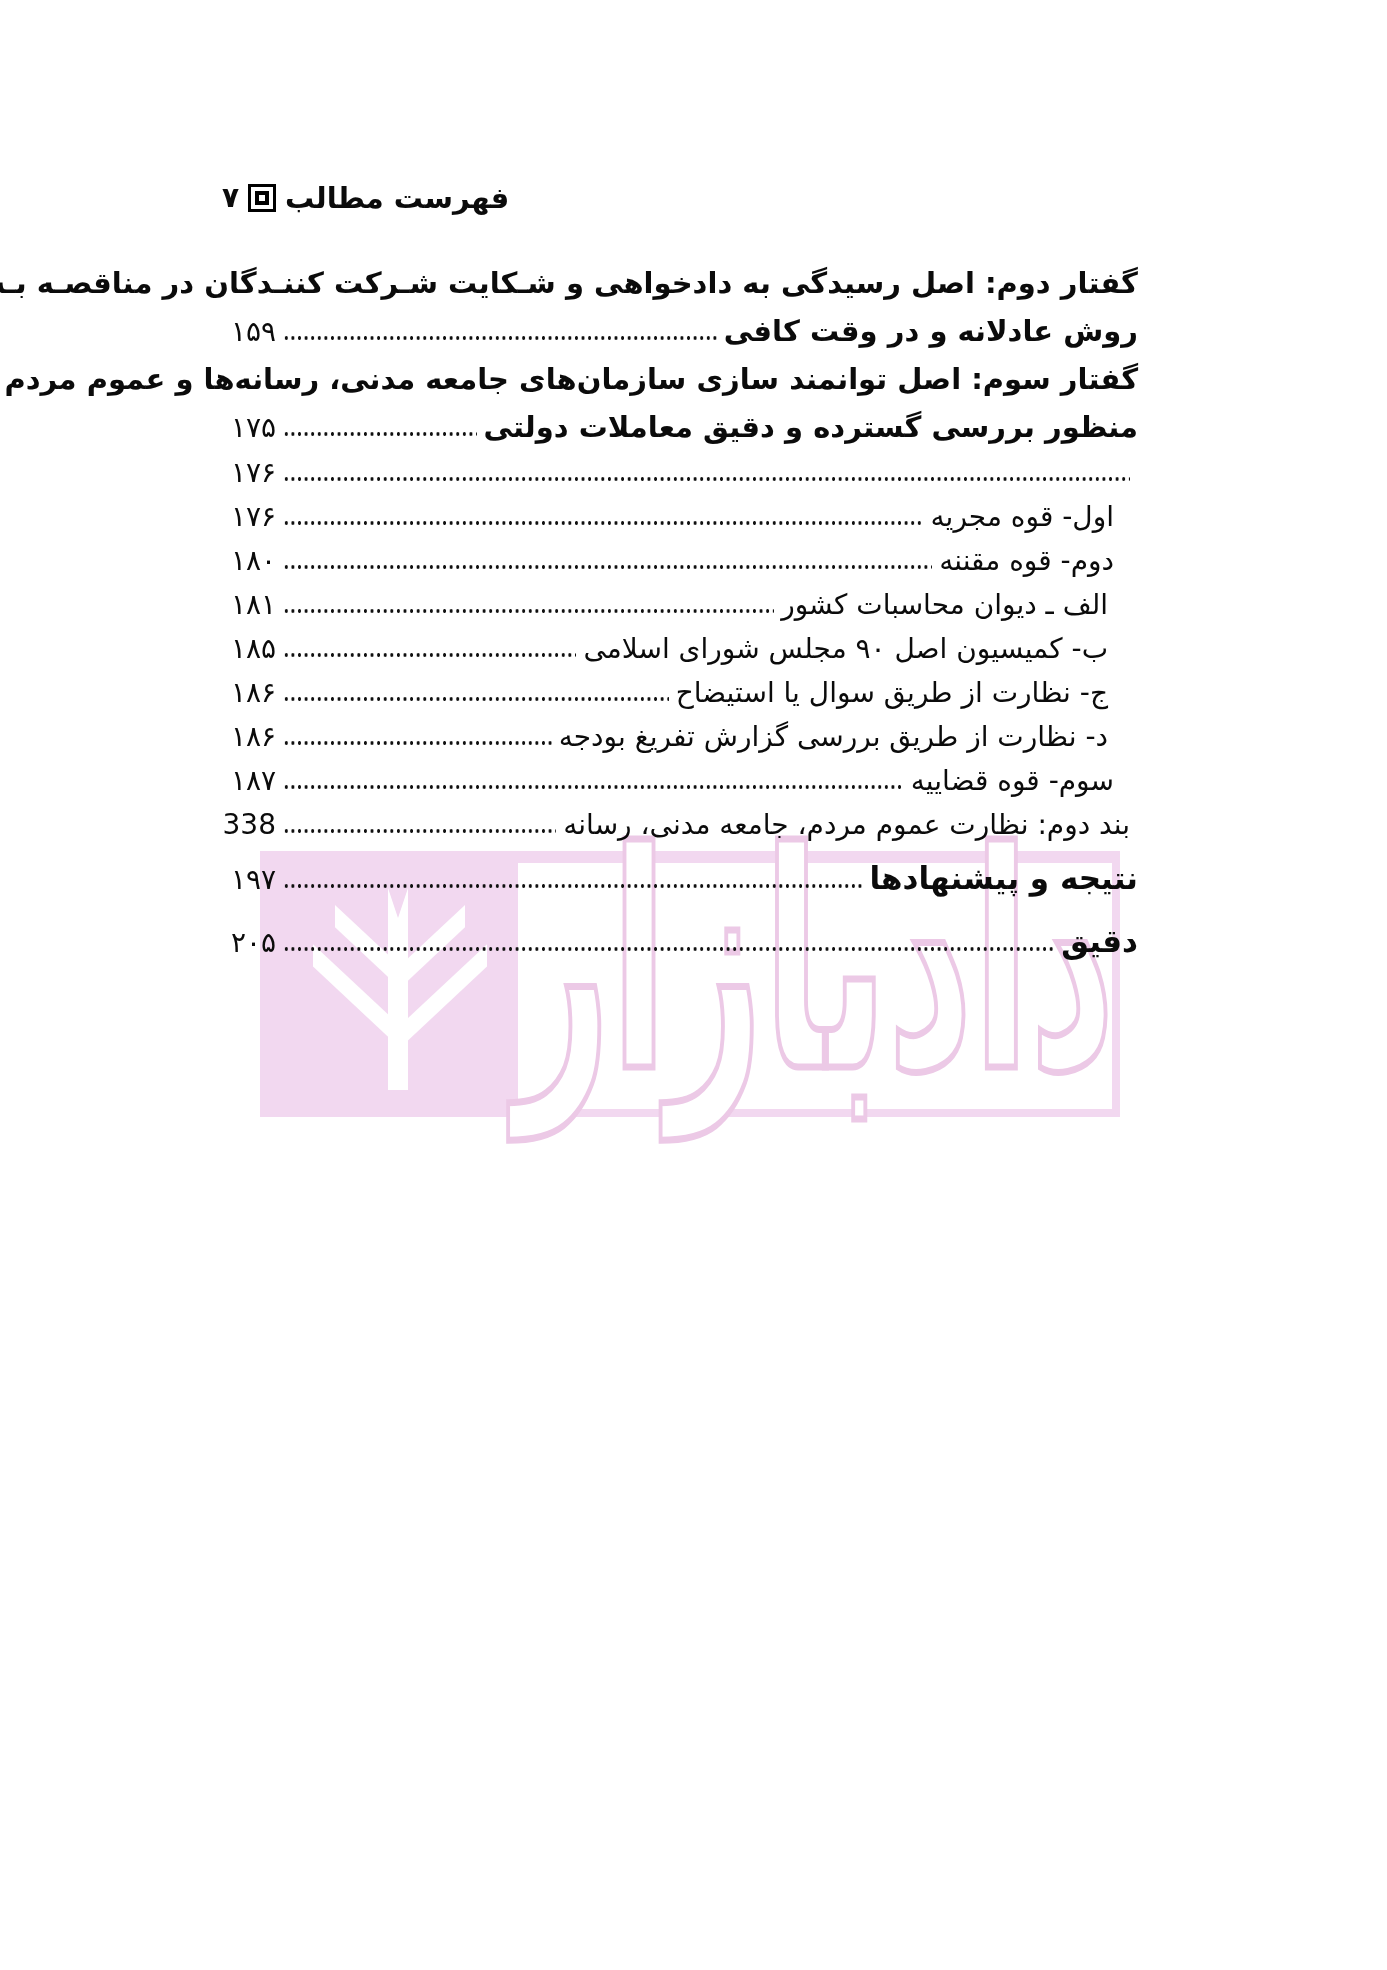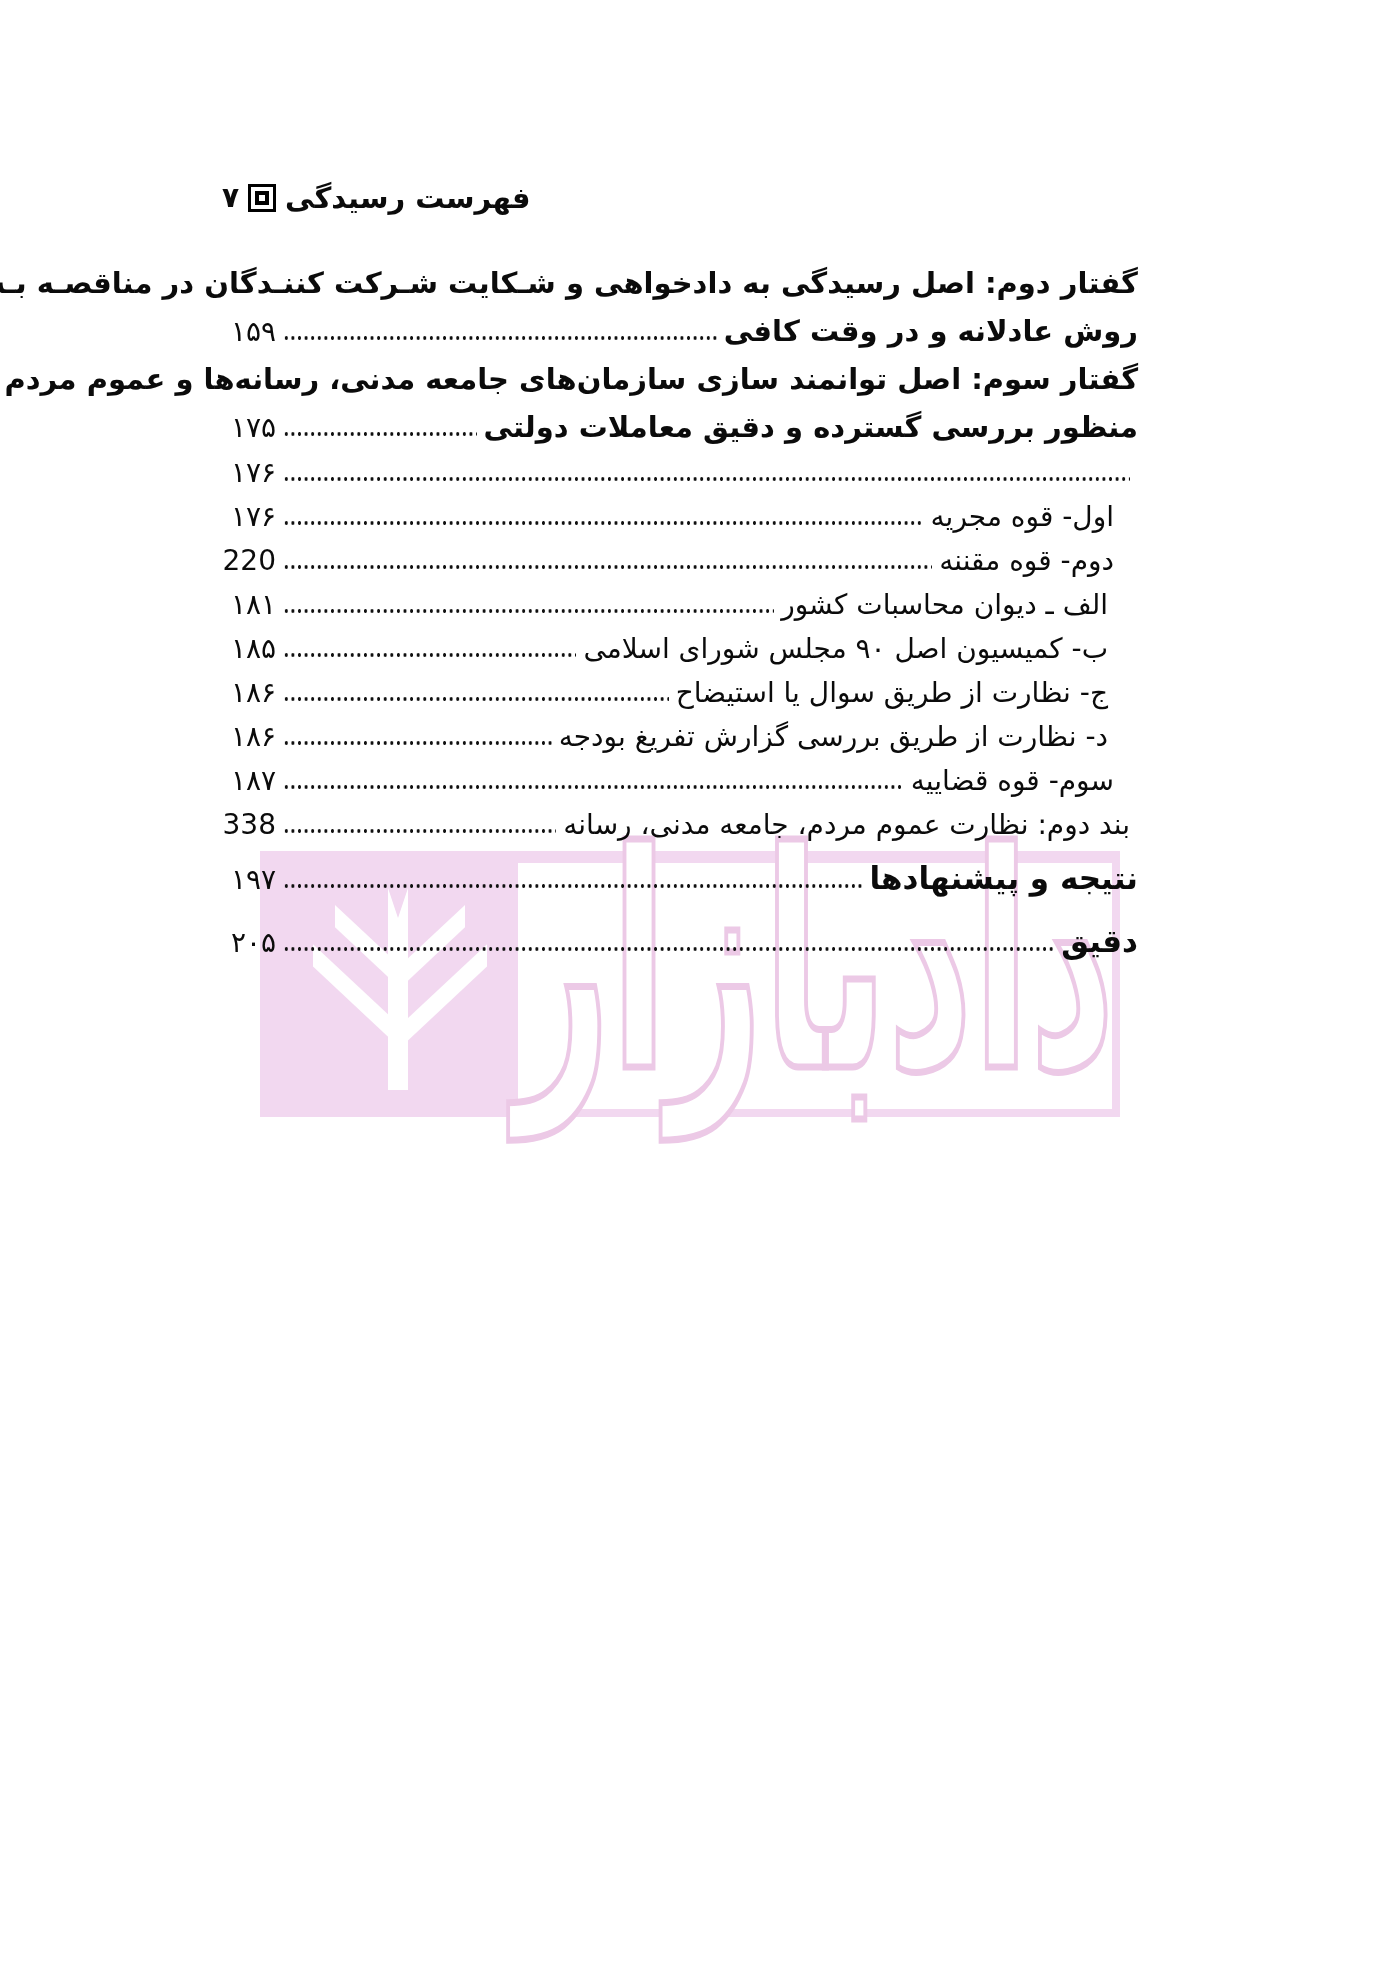--- a/index.html
+++ b/index.html
@@ -72,21 +72,21 @@
       <polygon points="3,74 93,164 93,188 3,98"></polygon>
       <polygon points="177,74 87,164 87,188 177,98"></polygon>
     </g>
   </svg>
 </div>
 <svg class="wm-word" width="630" height="350" viewBox="0 0 630 350">
   <text x="315" y="295" text-anchor="middle" font-size="300" textLength="600" lengthAdjust="spacingAndGlyphs" style="direction:rtl">دادبازار</text>
 </svg>
 
 <div class="runhead">
-  <span class="title">فهرست رسیدگی</span>
+  <span class="title">فهرست مطالب</span>
   <span class="hdr-icon">
       <span class="inner"></span>
     </span>
   <span class="pagenum">۷</span>
 </div>
 
 <div class="toc">
 
   <div class="row h48 lvl-chapter">
     <span class="t">گفتار دوم: اصل رسیدگی به دادخواهی و شـکایت شـرکت کننـدگان در مناقصـه بـه</span>
@@ -115,21 +115,21 @@
 
   <div class="row h44 lvl-item">
     <span class="t">اول- قوه مجریه</span>
     <span class="leader"></span>
     <span class="num">۱۷۶</span>
   </div>
 
   <div class="row h44 lvl-item">
     <span class="t">دوم-  قوه مقننه</span>
     <span class="leader"></span>
-    <span class="num">220</span>
+    <span class="num">۱۸۰</span>
   </div>
 
   <div class="row h44 lvl-sub">
     <span class="t">الف ـ دیوان محاسبات کشور</span>
     <span class="leader"></span>
     <span class="num">۱۸۱</span>
   </div>
 
   <div class="row h44 lvl-sub">
     <span class="t">ب- کمیسیون اصل ۹۰ مجلس شورای اسلامی</span>

